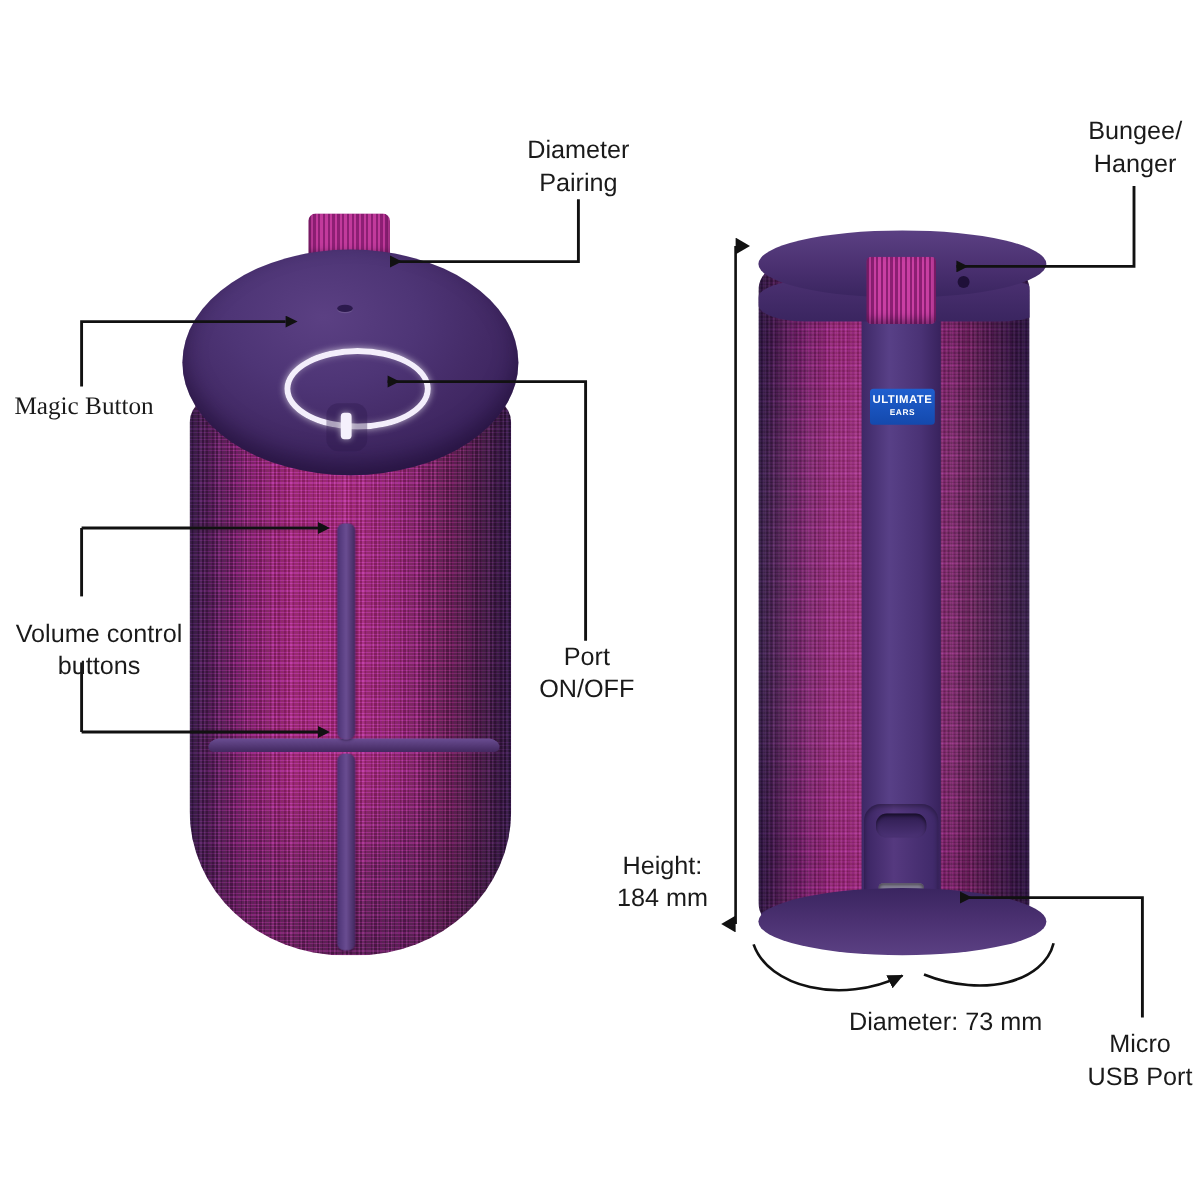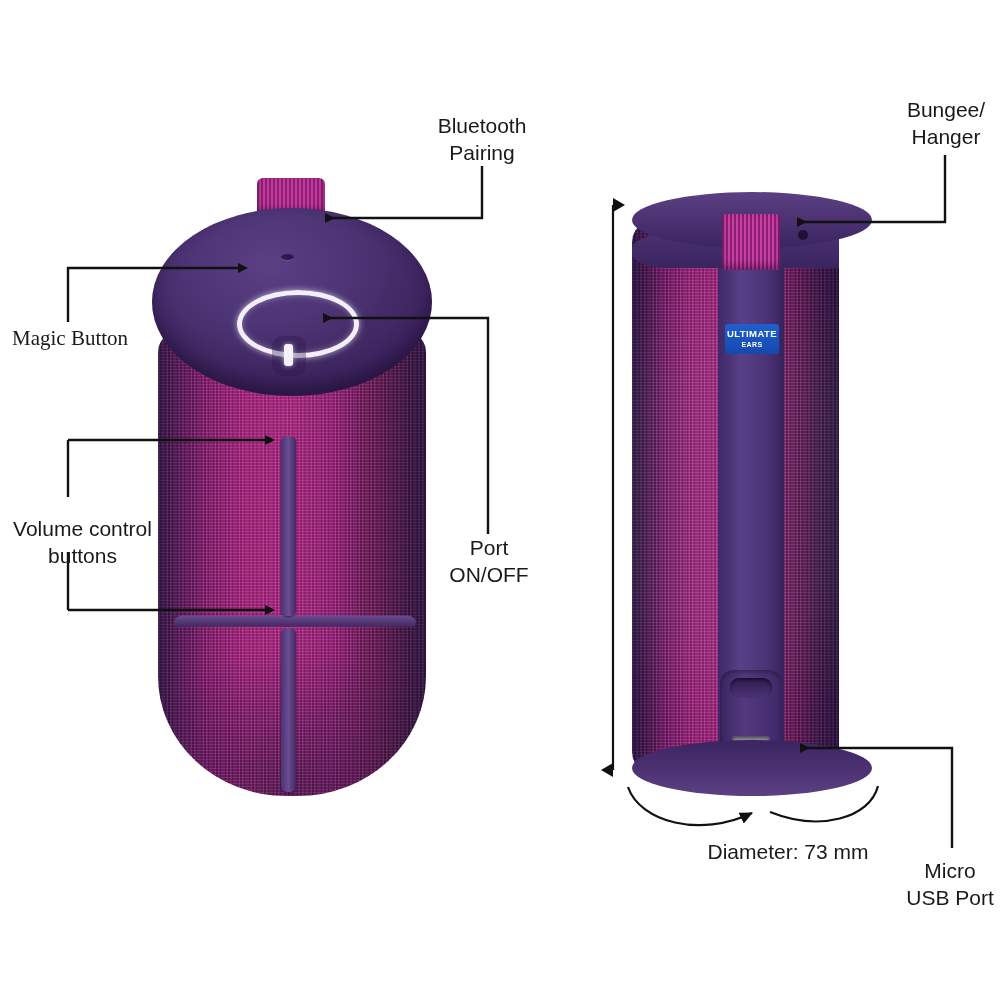--- a/index.html
+++ b/index.html
@@ -186,21 +186,21 @@
     position: absolute;
     left: 632px;
     top: 192px;
     width: 240px;
     height: 600px;
   }
   .right-body {
     position: absolute;
     left: 0;
     top: 20px;
-    width: 207px;
+    width: 226px;
     height: 570px;
     border-radius: 44px / 30px;
     background:
       radial-gradient(ellipse 140% 60% at 50% 50%, rgba(255,255,255,0.05) 0 40%, rgba(0,0,0,0) 70%),
       linear-gradient(90deg,
         #2f1545 0%, #4a1a52 6%, #7d2070 16%, #9c2881 28%,
         #a52c86 46%, #952780 62%, #6e1e5e 78%, #45184c 90%, #2c1342 100%);
     overflow: hidden;
   }
   .right-top-cap {
@@ -409,33 +409,35 @@
     <g>
       <path d="M613,205 L613,770" fill="none" stroke="#111111" stroke-width="2.2" marker-start="url(#arrowUp)" marker-end="url(#arrowDn)"></path>
     </g>
 
     <g>
       <path d="M628,787 C640,822 700,838 752,813" fill="none" stroke="#111111" stroke-width="2.2" marker-end="url(#arrowCurve)"></path>
       <path d="M770,812 C820,832 870,818 878,786" fill="none" stroke="#111111" stroke-width="2.2"></path>
     </g>
   </svg>
 
-  <div class="label lbl-center" style="left:392px; top:112px; width:180px;">Bluetooth
+  <div class="label lbl-center" style="left:392px; top:112px; width:180px;">Diameter
 Pairing</div>
 
   <div class="label lbl-left" style="left:12px; top:325px; width:180px;font-family:Liberation Serif, serif;">Magic Button</div>
 
   <div class="label lbl-center" style="left:0px; top:495px; width:165px;margin-top:20px;">Volume control
 buttons</div>
 
   <div class="label lbl-center" style="left:418px; top:534px; width:142px;">Port
 ON/OFF</div>
 
   <div class="label lbl-center" style="left:860px; top:96px; width:172px;">Bungee/
 Hanger</div>
 
+  <div class="label lbl-center" style="left:496px; top:708px; width:112px;">Height:
+184 mm</div>
 
   <div class="label lbl-center" style="left:668px; top:838px; width:240px;">Diameter: 73 mm</div>
 
   <div class="label lbl-center" style="left:880px; top:857px; width:140px;">Micro
 USB Port</div>
 
 </div>
 
 </body></html>

